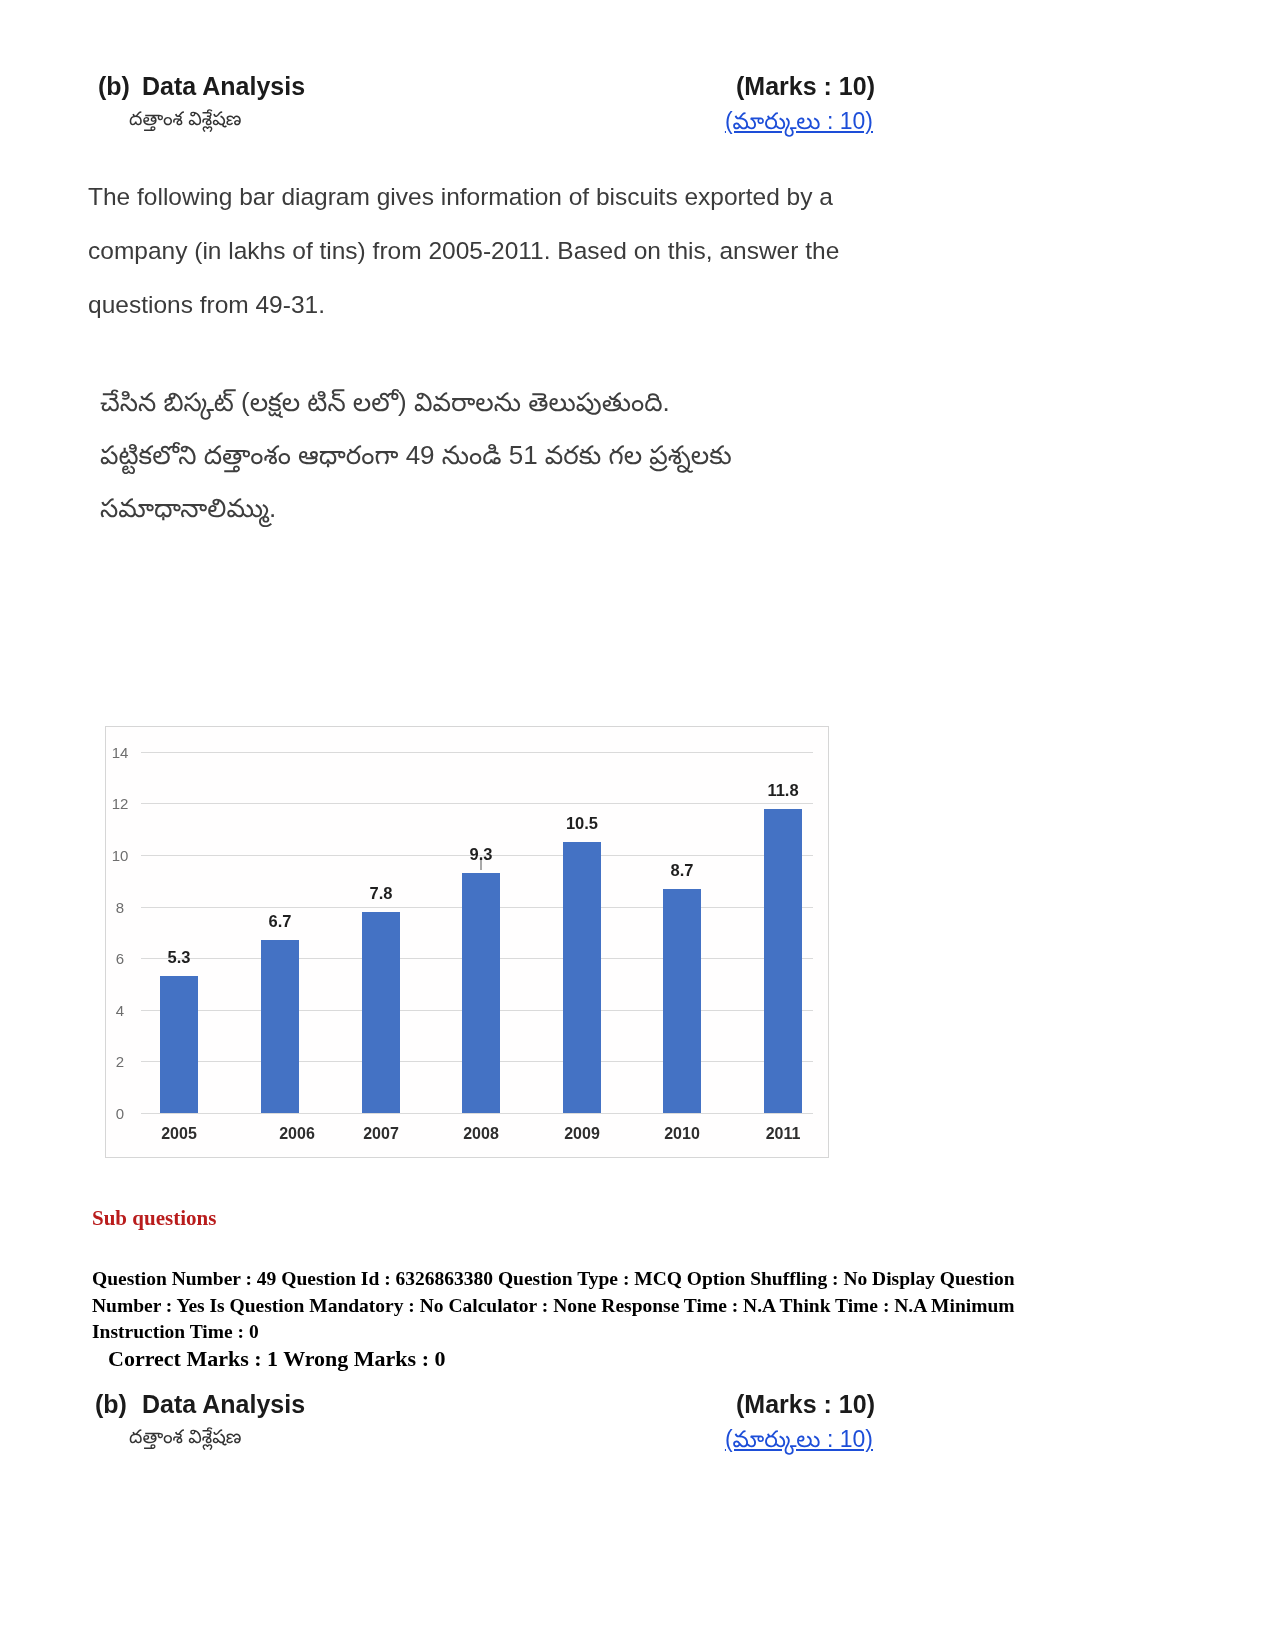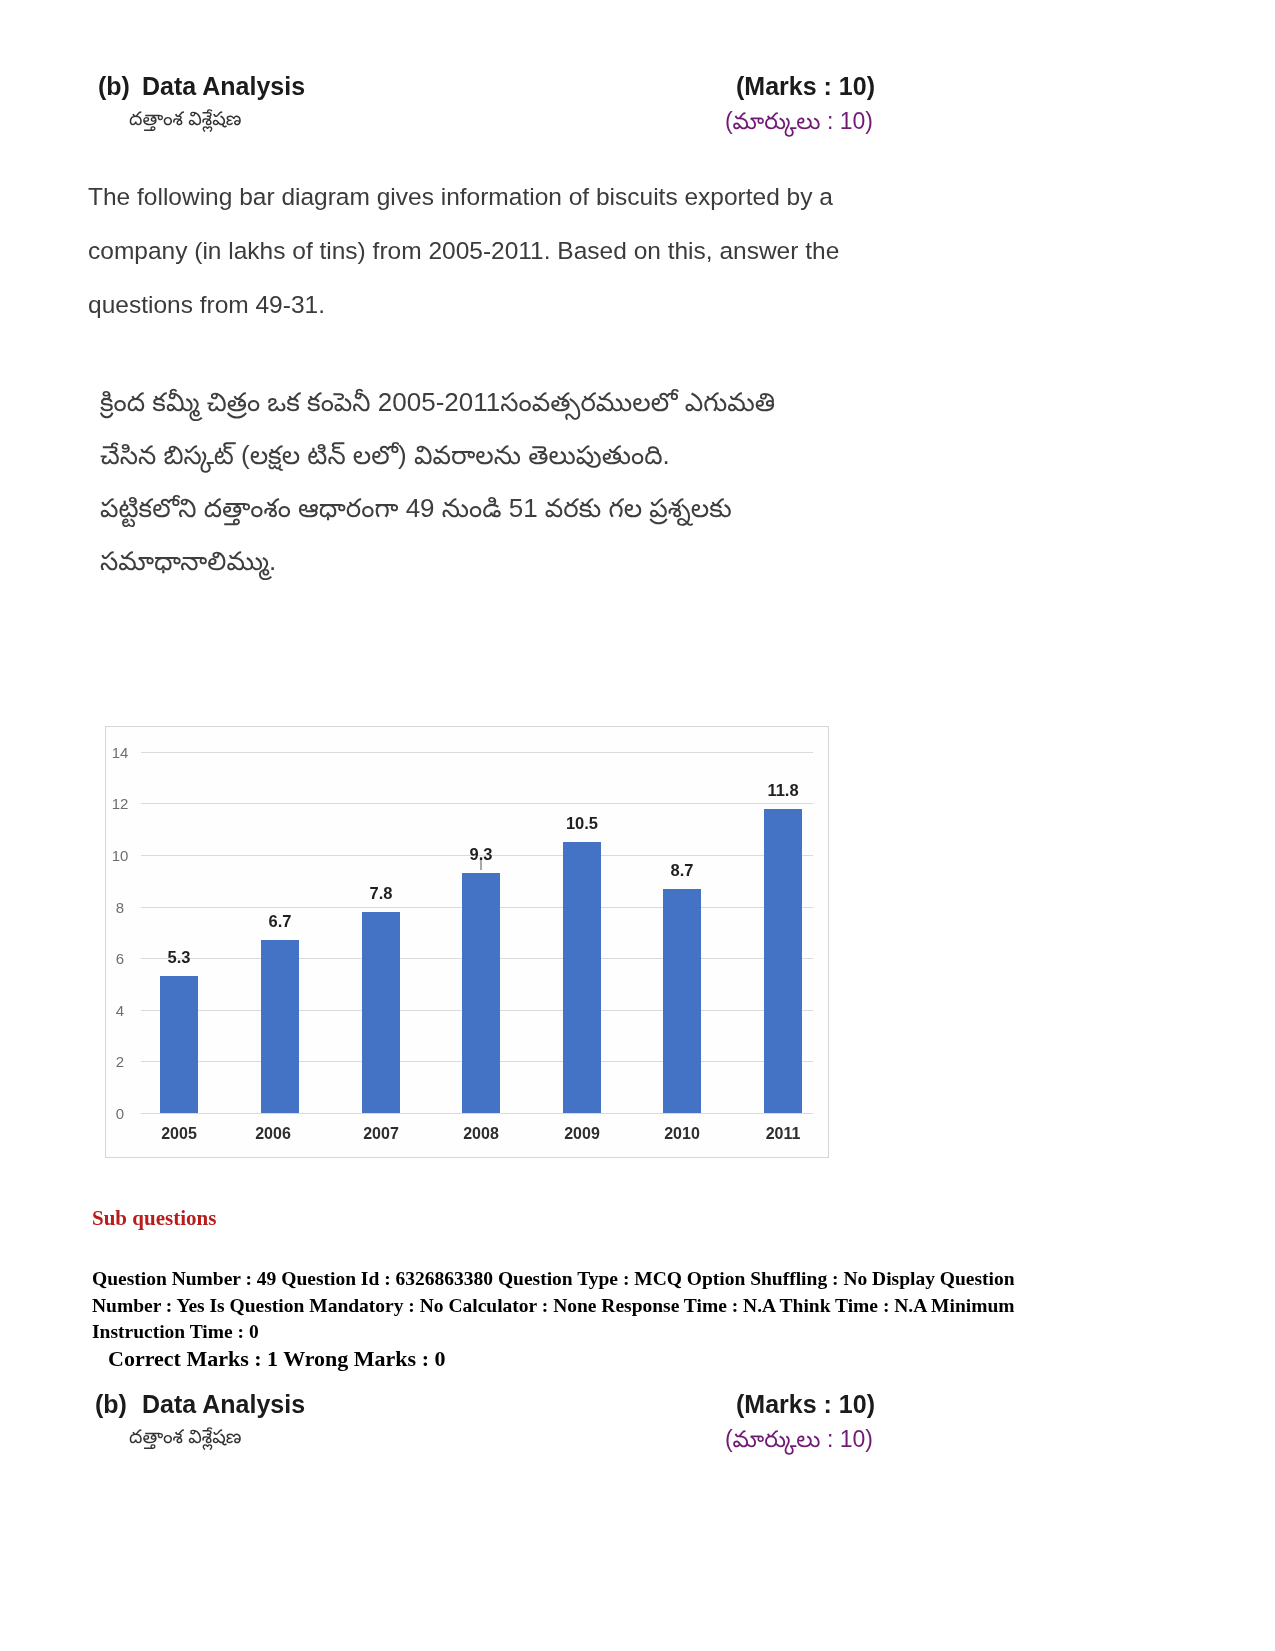--- a/index.html
+++ b/index.html
@@ -8,21 +8,21 @@
     font-family:"Liberation Sans", sans-serif;color:#222;
     -webkit-font-smoothing:antialiased;
   }
 
   
   .hdr-row{position:absolute;left:0;width:1275px;height:34px;}
   .hdr-label{position:absolute;left:98px;font-weight:bold;font-size:25px;color:#1b1b1b;}
   .hdr-title{position:absolute;left:142px;font-weight:bold;font-size:25px;color:#1b1b1b;}
   .hdr-marks{position:absolute;right:400px;font-weight:bold;font-size:25px;color:#1b1b1b;}
   .hdr-title-te{position:absolute;left:129px;font-size:19px;color:#333;}
-  .hdr-marks-te{position:absolute;right:402px;font-size:23px;color:#701a75;}
+  .hdr-marks-te{position:absolute;right:402px;font-size:23px;color:#1d4ed8;text-decoration:underline;}
 
   
   .para-en{position:absolute;left:88px;top:170px;width:870px;}
   .para-en .line{font-size:24.5px;line-height:54px;color:#3b3b3b;white-space:nowrap;}
   .para-te{position:absolute;left:100px;top:376px;width:870px;}
   .para-te .line{font-size:26px;line-height:53px;color:#3e3e3e;white-space:nowrap;}
 
   
   .chart-box{
     position:absolute;left:105px;top:726px;width:724px;height:432px;
@@ -55,21 +55,20 @@
   <span class="hdr-marks-te">(మార్కులు : 10)</span>
 </div>
 
 <div class="para-en">
   <div class="line">The following bar diagram gives information of biscuits exported by a</div>
   <div class="line">company (in  lakhs of tins) from 2005-2011.  Based on this, answer the</div>
   <div class="line">questions from 49-31.</div>
 </div>
 
 <div class="para-te">
-  <div class="line">క్రింద కమ్మీ చిత్రం ఒక కంపెనీ 2005-2011సంవత్సరములలో ఎగుమతి</div>
   <div class="line">చేసిన బిస్కట్ (లక్షల టిన్ లలో) వివరాలను తెలుపుతుంది.</div>
   <div class="line">పట్టికలోని దత్తాంశం ఆధారంగా 49 నుండి 51 వరకు గల ప్రశ్నలకు</div>
   <div class="line">సమాధానాలిమ్ము.</div>
 </div>
 
 <div class="chart-box" id="chart">
   <div class="artifact-tick" style="left:374px;top:130px;"></div>
 <div class="gridline" style="top: 386px;"></div>
     <div class="ytick" style="top: 379px;">0</div>
     <div class="gridline" style="top: 334.4px;"></div>
@@ -84,21 +83,21 @@
     <div class="ytick" style="top: 121px;">10</div>
     <div class="gridline" style="top: 76.4px;"></div>
     <div class="ytick" style="top: 69.4px;">12</div>
     <div class="gridline" style="top: 24.8px;"></div>
     <div class="ytick" style="top: 17.8px;">14</div>
     <div class="bar" style="left: 54px; top: 249.26px; width: 38px; height: 136.74px; background: rgb(68, 114, 196);"></div>
     <div class="bar-value" style="left: 43px; top: 221.26px;">5.3</div>
     <div class="bar-cat" style="left: 38px; top: 398px;">2005</div>
     <div class="bar" style="left: 155px; top: 213.14px; width: 38px; height: 172.86px; background: rgb(68, 114, 196);"></div>
     <div class="bar-value" style="left: 144px; top: 185.14px;">6.7</div>
-    <div class="bar-cat" style="left: 132px; top: 398px;">2006</div>
+    <div class="bar-cat" style="left: 156px; top: 398px;">2006</div>
     <div class="bar" style="left: 256px; top: 184.76px; width: 38px; height: 201.24px; background: rgb(68, 114, 196);"></div>
     <div class="bar-value" style="left: 245px; top: 156.76px;">7.8</div>
     <div class="bar-cat" style="left: 240px; top: 398px;">2007</div>
     <div class="bar" style="left: 356px; top: 146.06px; width: 38px; height: 239.94px; background: rgb(68, 114, 196);"></div>
     <div class="bar-value" style="left: 345px; top: 118.06px;">9.3</div>
     <div class="bar-cat" style="left: 340px; top: 398px;">2008</div>
     <div class="bar" style="left: 457px; top: 115.1px; width: 38px; height: 270.9px; background: rgb(68, 114, 196);"></div>
     <div class="bar-value" style="left: 446px; top: 87.1px;">10.5</div>
     <div class="bar-cat" style="left: 441px; top: 398px;">2009</div>
     <div class="bar" style="left: 557px; top: 161.54px; width: 38px; height: 224.46px; background: rgb(68, 114, 196);"></div>

